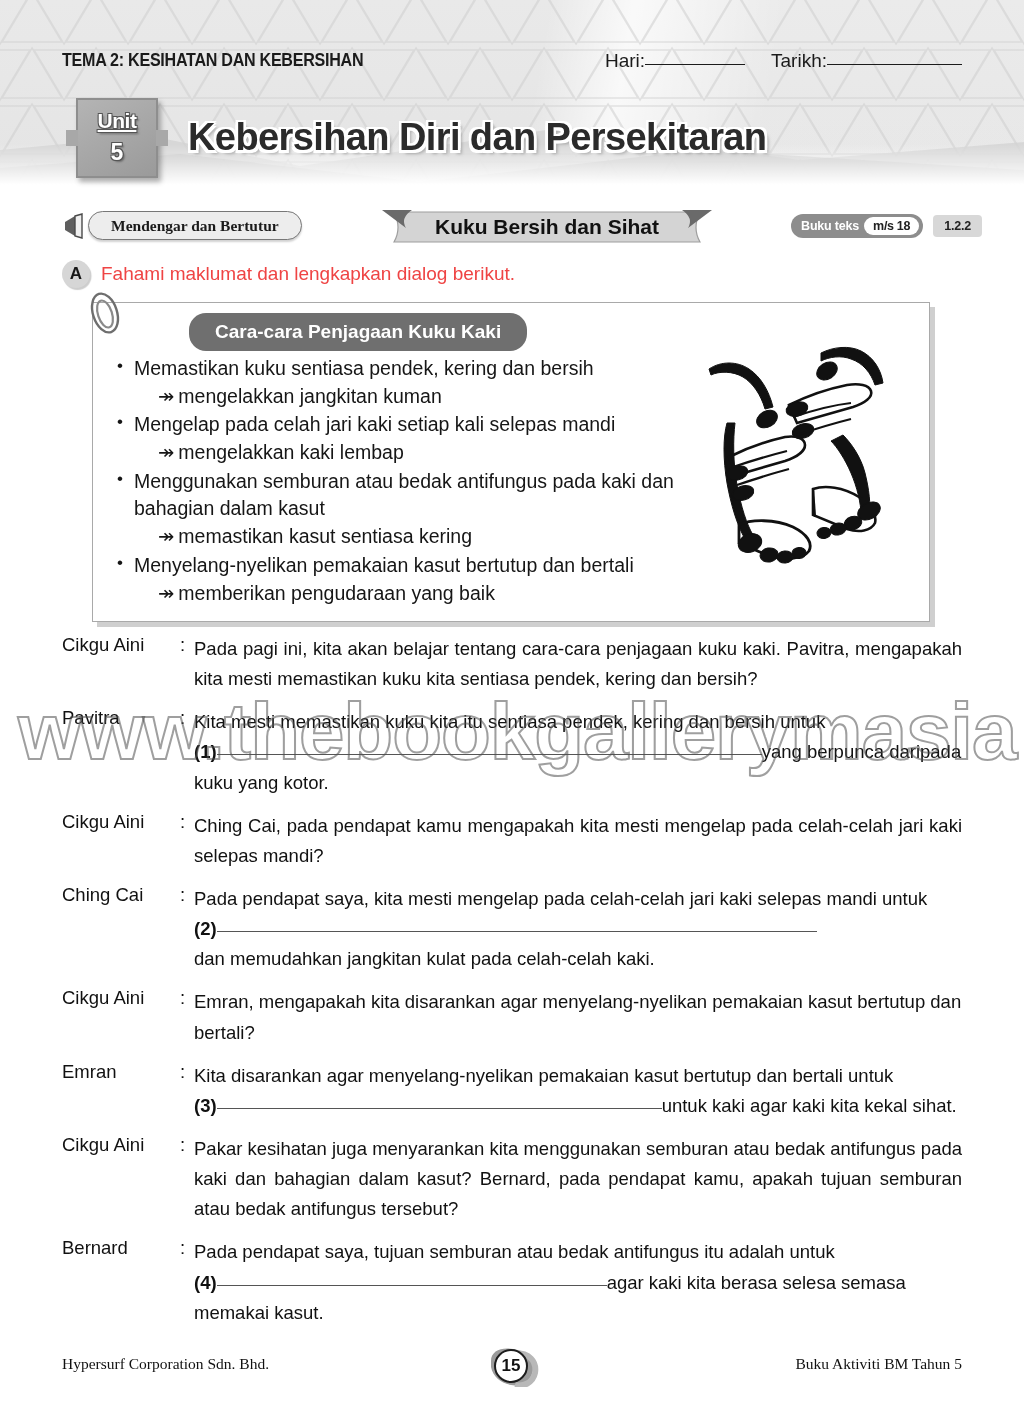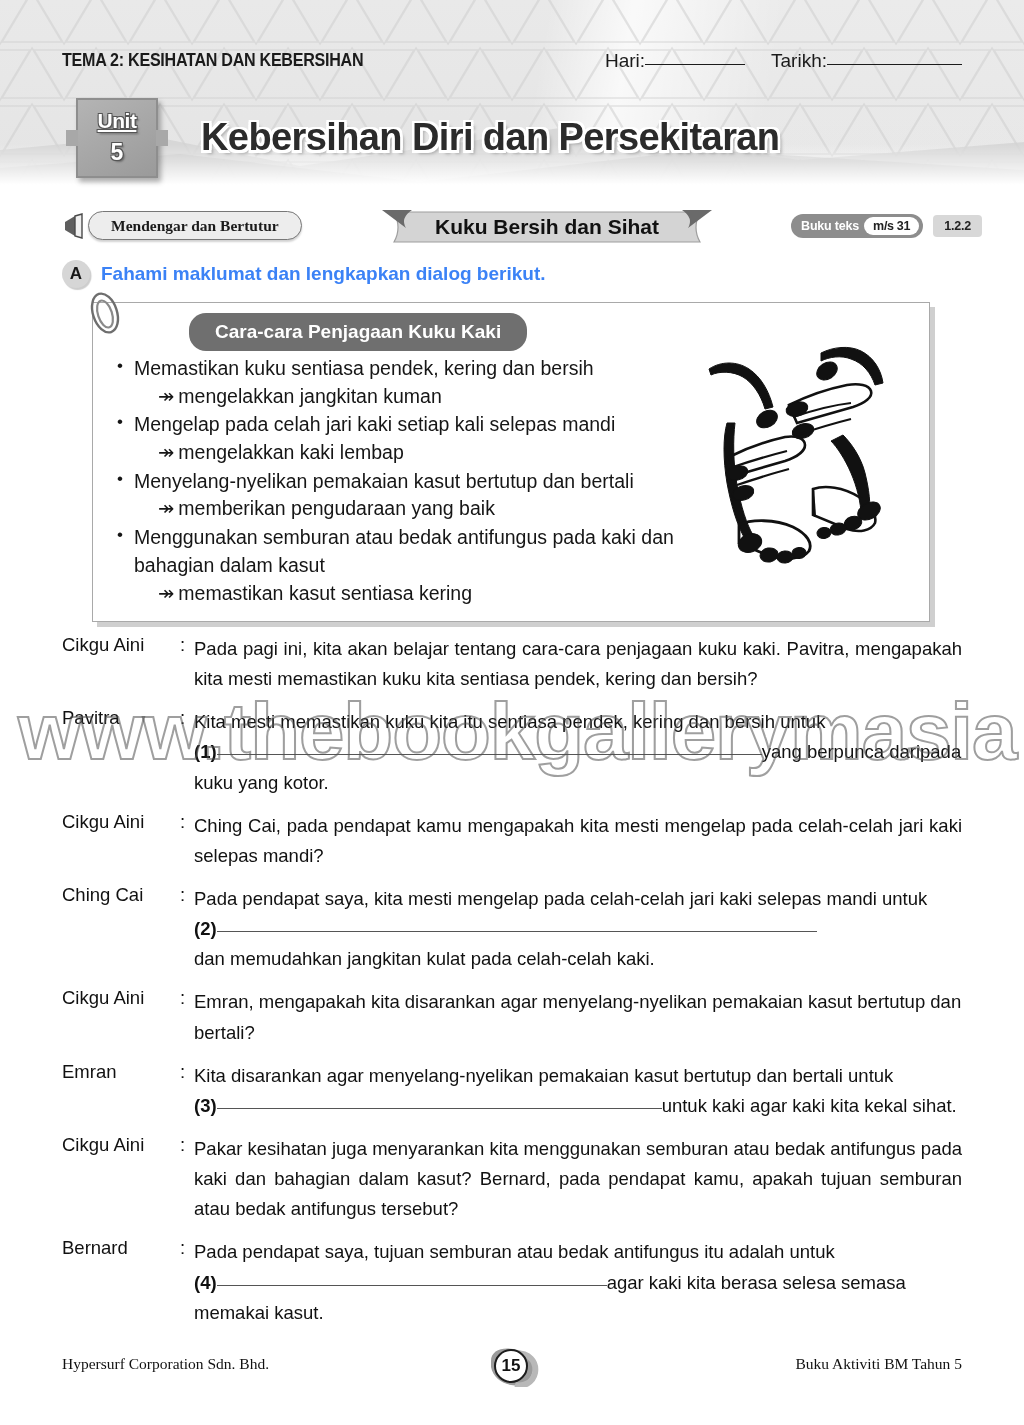--- a/index.html
+++ b/index.html
@@ -119,21 +119,20 @@
     left: 188px; top: 116px;
     font-size: 38px;
     font-weight: 800;
     letter-spacing: -0.6px;
     color: #2b2b2b;
     white-space: nowrap;
     text-shadow:
       -2.5px -2.5px 0 #fff, 2.5px -2.5px 0 #fff, -2.5px 2.5px 0 #fff, 2.5px 2.5px 0 #fff,
       -2.5px 0 0 #fff, 2.5px 0 0 #fff, 0 -2.5px 0 #fff, 0 2.5px 0 #fff,
       4px 4px 3px rgba(120,120,120,0.5);
-    margin-left: 13px;
   }
 
   
   .skill-row {
     position: absolute;
     left: 0; top: 208px;
     width: 1024px; height: 42px;
   }
   .skill-pill {
     position: absolute;
@@ -222,22 +221,22 @@
     border-radius: 50%;
     background: #d6d6d6;
     color: #171717;
     font-size: 17px;
     font-weight: 800;
     display: flex; align-items: center; justify-content: center;
     box-shadow: 1.5px 2px 1px rgba(0,0,0,0.2);
   }
   .instruction-text {
     font-size: 19px;
-    font-weight: 700;
-    color: #3b82f6;
+    font-weight: 400;
+    color: #ef4444;
   }
 
   
   .info-box {
     position: absolute;
     left: 92px; top: 302px;
     width: 838px; height: 320px;
     background: #ffffff;
     border: 1.4px solid #a9a9a9;
     box-shadow: 5px 5px 0 0 #cfcfcf;
@@ -445,21 +444,21 @@
         <path d="M12 4 Q20 20 12 34 L318 34 Q310 20 318 4 Z" fill="#d4d4d4" stroke="#9e9e9e" stroke-width="1.2"></path>
         <path d="M0 2 L30 2 Q18 10 24 20 Z" fill="#6a6a6a"></path>
         <path d="M330 2 L300 2 Q312 10 306 20 Z" fill="#6a6a6a"></path>
       </svg>
       <div class="topic-banner-text">Kuku Bersih dan Sihat</div>
     </div>
 
     <div class="ref-group">
       <div class="ref-pill">
         <span class="ref-pill-label">Buku teks</span>
-        <span class="ref-pill-value">m/s 31</span>
+        <span class="ref-pill-value">m/s 18</span>
       </div>
       <div class="ref-code">1.2.2</div>
     </div>
   </div>
 
   <div class="instruction-row">
     <div class="marker-a">A</div>
     <div class="instruction-text">Fahami maklumat dan lengkapkan dialog berikut.</div>
   </div>
 
@@ -474,26 +473,26 @@
     <ul class="info-list">
       <li>
         <span>Memastikan kuku sentiasa pendek, kering dan bersih</span>
         <span class="sub-line"><span class="arrow">↠</span><span>mengelakkan jangkitan kuman</span></span>
       </li>
       <li>
         <span>Mengelap pada celah jari kaki setiap kali selepas mandi</span>
         <span class="sub-line"><span class="arrow">↠</span><span>mengelakkan kaki lembap</span></span>
       </li>
       <li>
+        <span>Menggunakan semburan atau bedak antifungus pada kaki dan bahagian dalam kasut</span>
+        <span class="sub-line"><span class="arrow">↠</span><span>memastikan kasut sentiasa kering</span></span>
+      </li>
+      <li>
         <span>Menyelang-nyelikan pemakaian kasut bertutup dan bertali</span>
         <span class="sub-line"><span class="arrow">↠</span><span>memberikan pengudaraan yang baik</span></span>
-      </li>
-      <li>
-        <span>Menggunakan semburan atau bedak antifungus pada kaki dan bahagian dalam kasut</span>
-        <span class="sub-line"><span class="arrow">↠</span><span>memastikan kasut sentiasa kering</span></span>
       </li>
     </ul>
 
     <svg class="foot-art" viewBox="0 0 222 238">
       <g fill="#111" stroke="#111">
 
         <path d="M150 96 C158 104 168 118 172 134 C176 150 178 166 176 176 L168 176 C168 164 164 148 158 134 C152 120 144 108 138 102 Z" stroke-width="1"></path>
         <path d="M120 150 C132 146 150 148 166 158 C178 166 184 176 182 184 C178 192 166 194 154 190 L120 176 Z" fill="none" stroke-width="2.6"></path>
         <ellipse cx="176" cy="172" rx="12" ry="8" transform="rotate(-28 176 172)"></ellipse>
         <ellipse cx="160" cy="184" rx="9" ry="6.5" transform="rotate(-18 160 184)"></ellipse>

